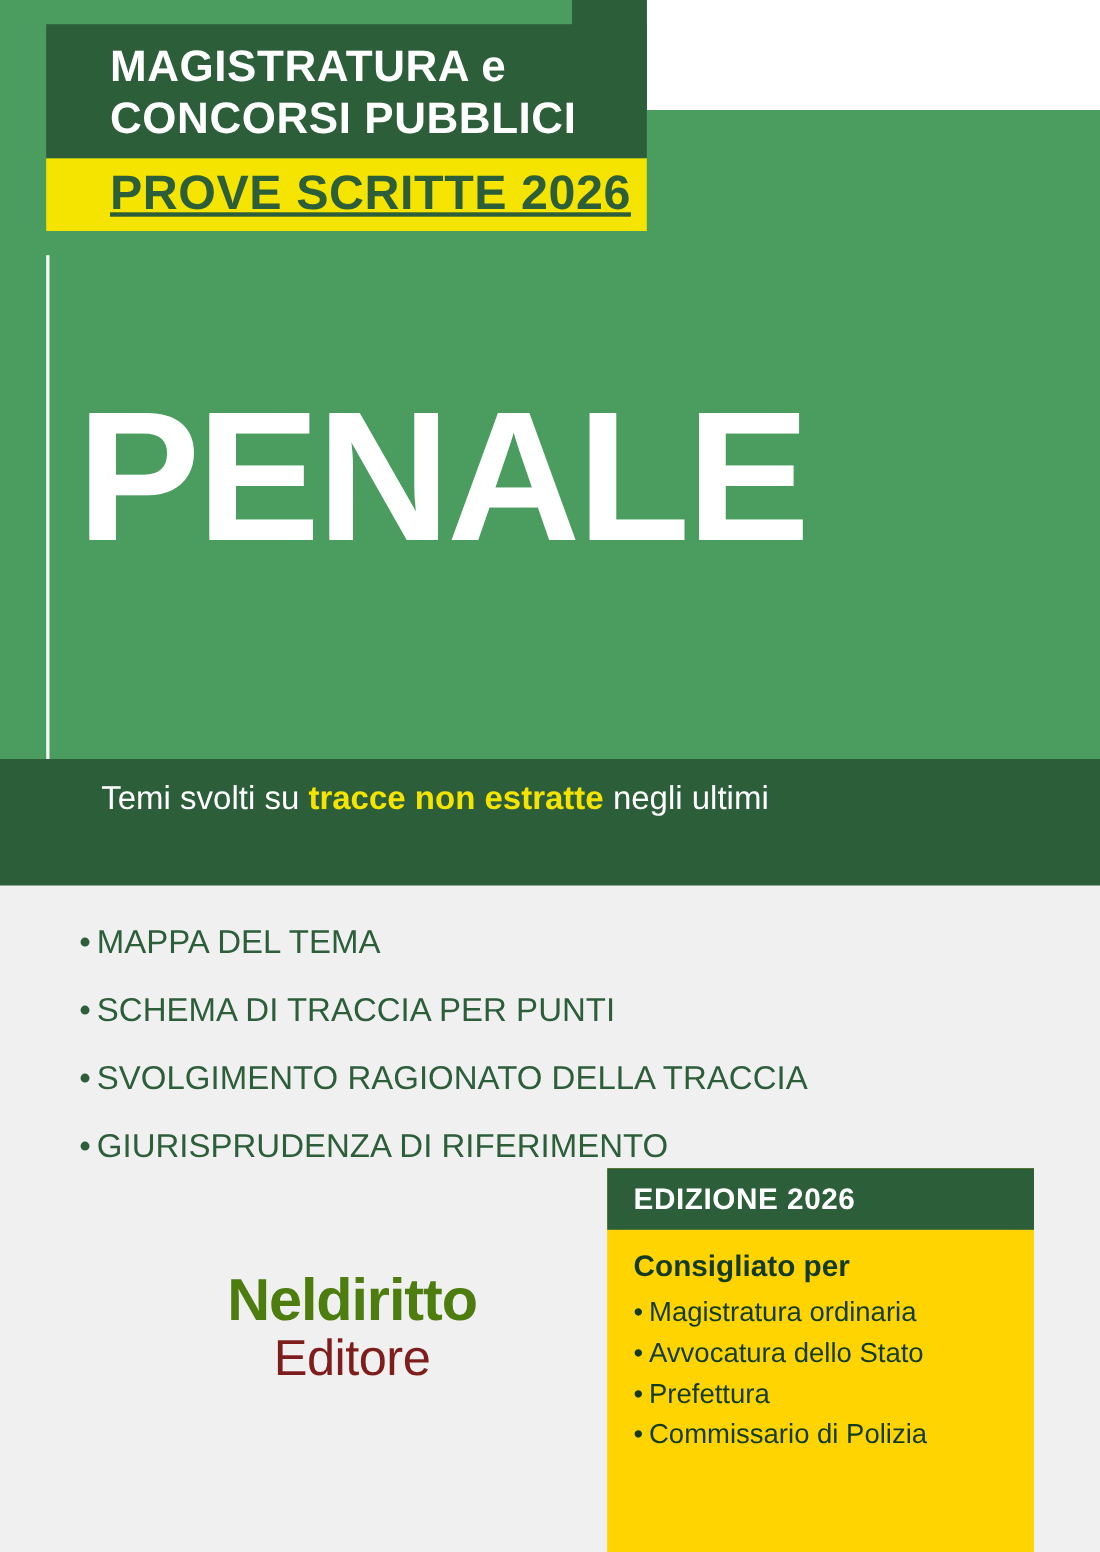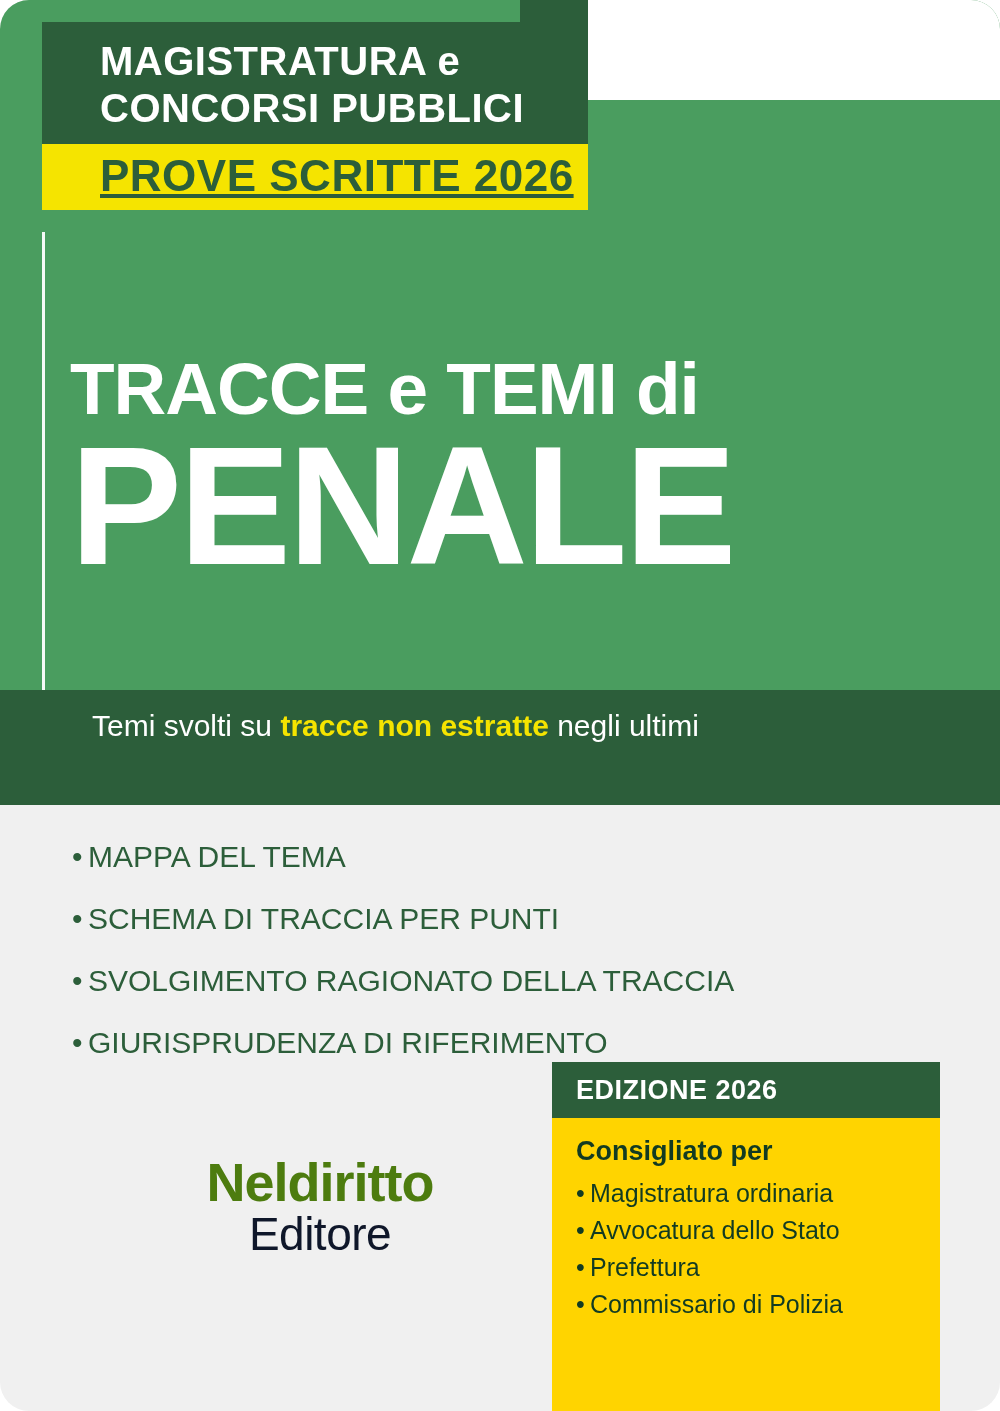--- a/index.html
+++ b/index.html
@@ -8,21 +8,20 @@
     background: #ffffff;
     font-family: "Liberation Sans", sans-serif;
     overflow: hidden;
   }
 
   .cover {
     position: relative;
     width: 1000px; height: 1411px;
     background: #f0f0f0;
     overflow: hidden;
-    border-radius: 29px;
   }
 
   
   .top-area {
     position: absolute;
     left: 0; top: 0;
     width: 1000px; height: 690px;
     background: #4a9d5f;
   }
   .top-white-band {
@@ -163,21 +162,21 @@
     letter-spacing: -2px;
   }
   .logo-name {
     color: #4d7c0f;
     font-size: 54px;
     font-weight: bold;
     letter-spacing: -1px;
     line-height: 1.0;
   }
   .logo-sub {
-    color: #0f172a;
+    color: #7f1d1d;
     font-size: 46px;
     letter-spacing: -.5px;
     line-height: 1.1;
   }
 
   
   .badge-box {
     position: absolute;
     left: 552px; top: 1062px;
     width: 388px; height: 349px;
@@ -225,21 +224,20 @@
     <div class="header-dark">
       <div class="line">MAGISTRATURA e</div>
       <div class="line">CONCORSI PUBBLICI</div>
     </div>
     <div class="header-yellow">
       <div class="line">PROVE SCRITTE 2026</div>
     </div>
   </div>
 
   <div class="title-wrap">
-    <div class="title-1">TRACCE e TEMI di</div>
     <div class="title-2">PENALE</div>
   </div>
 
   <div class="subtitle-band">
     <div class="subtitle-line">
       <span>Temi svolti su </span><b>tracce non estratte</b><span> negli ultimi</span>
     </div>
   </div>
 
   <div class="features">

